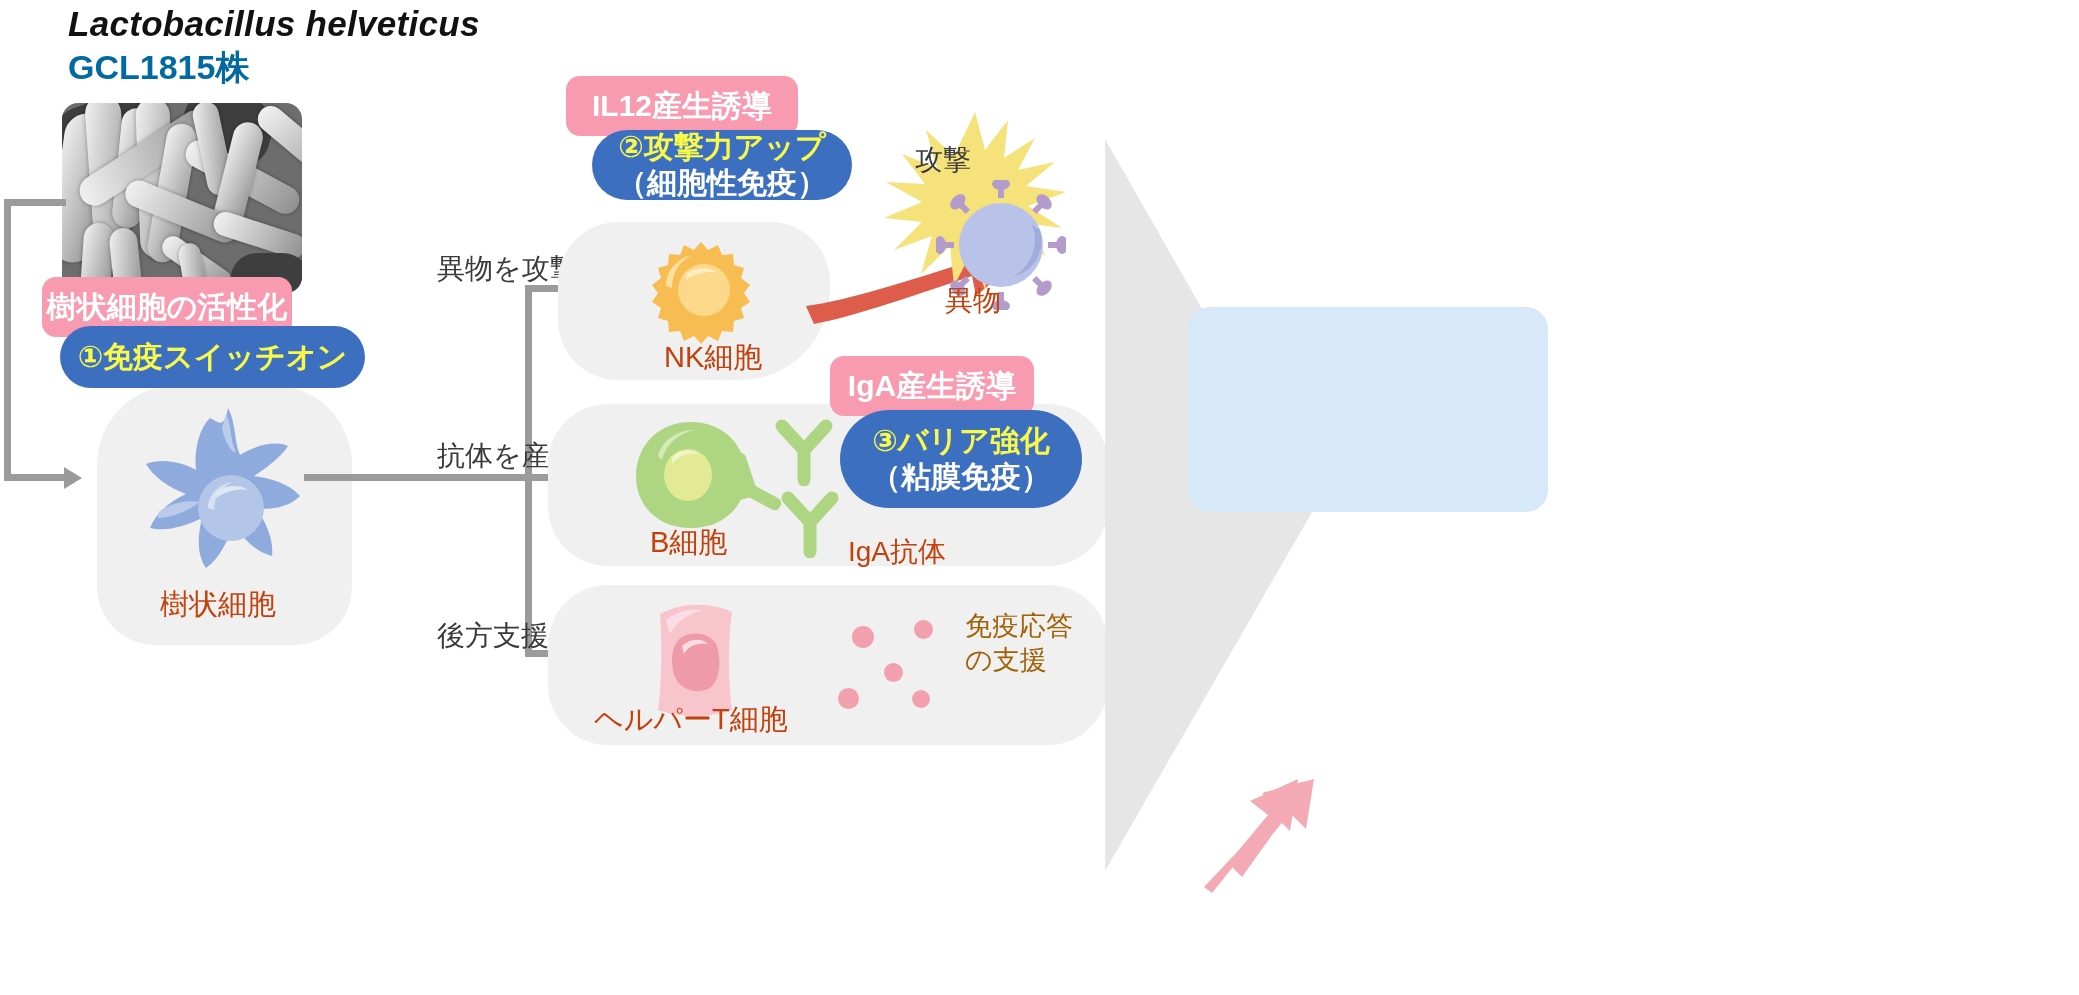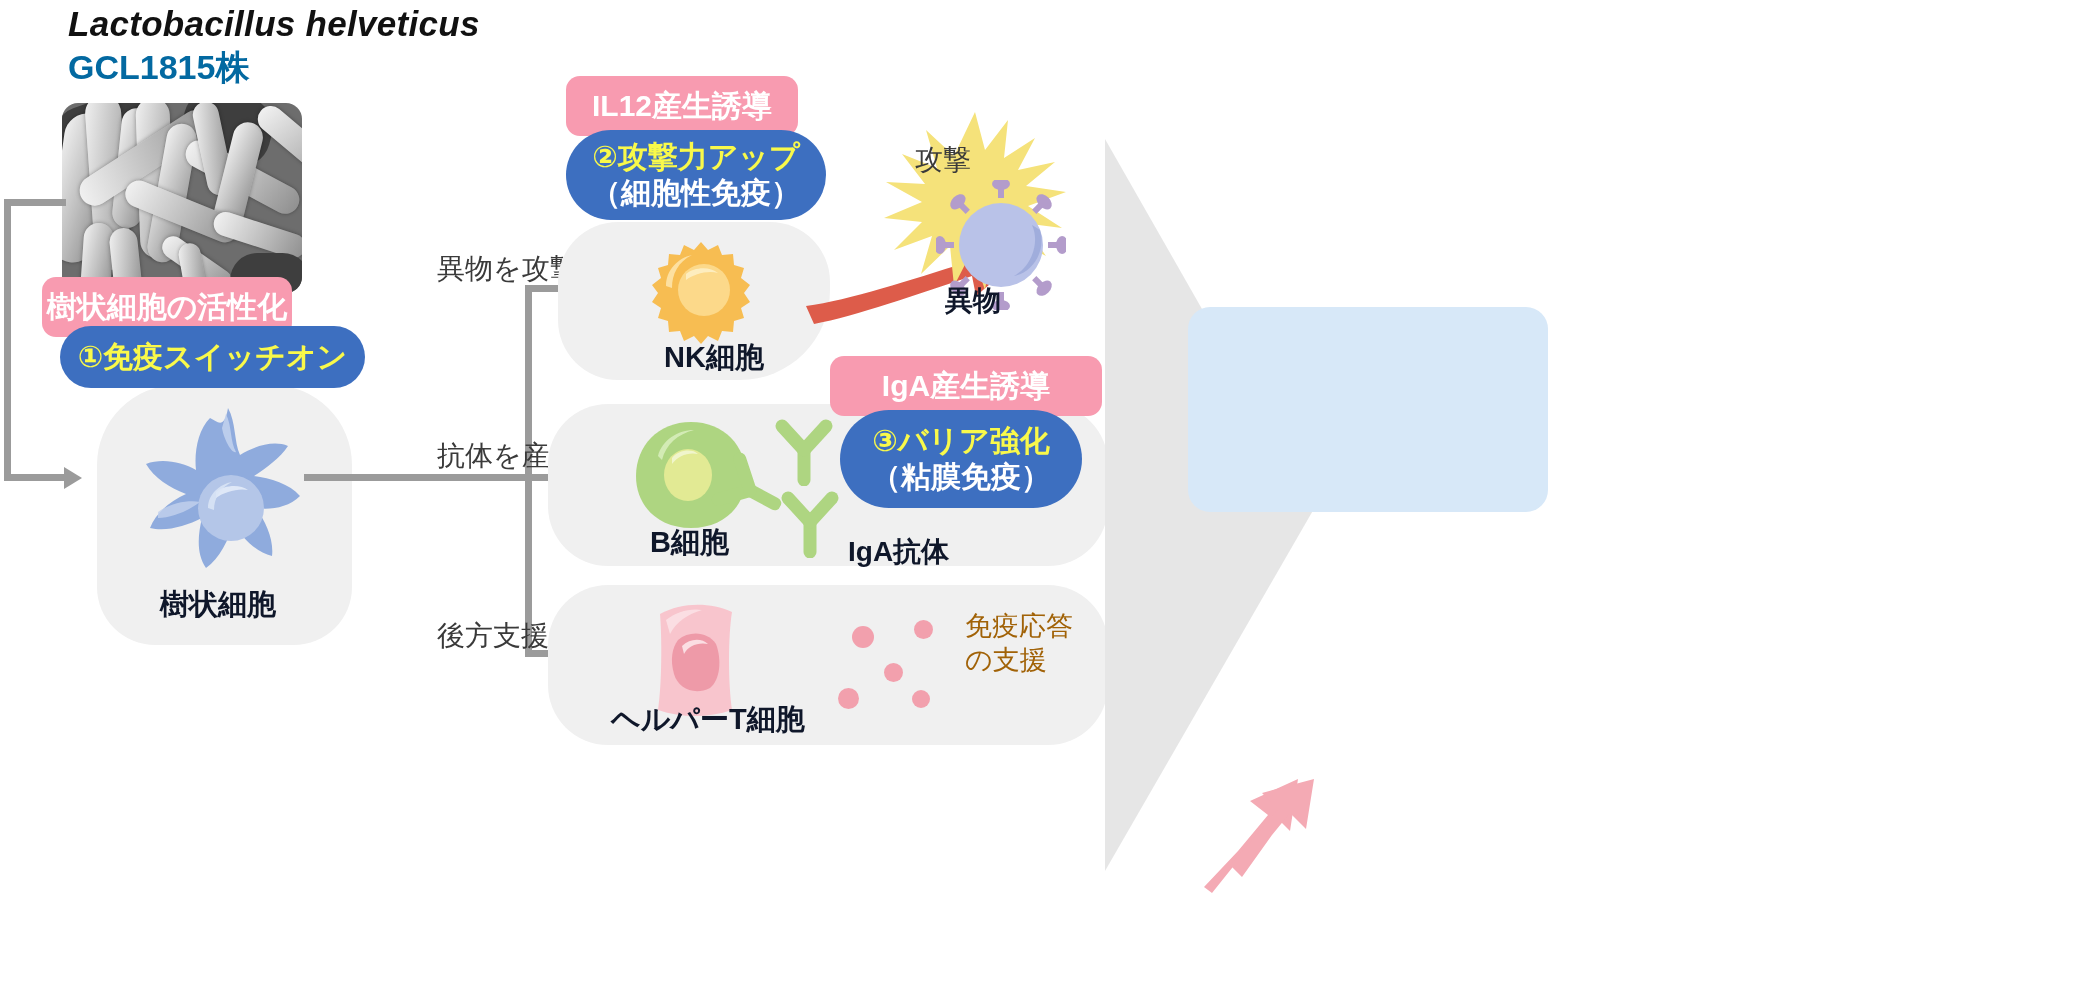--- a/index.html
+++ b/index.html
@@ -23,38 +23,38 @@
             justify-content:center;text-align:center;font-weight:bold;line-height:1.15;}
   .pill-blue{background:#3d6fc0;border-radius:60px;display:flex;flex-direction:column;
              align-items:center;justify-content:center;text-align:center;font-weight:bold;line-height:1.2;}
   .pill-blue .l1{color:#f9f94a;}
   .pill-blue .l2{color:#fff;}
 
   #tag-dc{left:42px;top:277px;width:250px;height:60px;font-size:30px;}
   #pill-dc{left:60px;top:326px;width:305px;height:62px;font-size:30px;}
 
   #tag-il12{left:566px;top:76px;width:232px;height:60px;font-size:30px;}
-  #pill-il12{left:566px;top:130px;width:260px;height:90px;font-size:30px;}
-
-  #tag-iga{left:830px;top:356px;width:272px;height:60px;font-size:30px;}
+  #pill-il12{left:592px;top:130px;width:260px;height:70px;font-size:30px;}
+
+  #tag-iga{left:830px;top:356px;width:204px;height:60px;font-size:30px;}
   #pill-iga{left:840px;top:410px;width:242px;height:98px;font-size:30px;}
 
   
   .cell-panel{background:#f0f0f0;border-radius:58px;}
   #panel-dc{left:97px;top:385px;width:255px;height:260px;border-radius:80px 80px 58px 58px;}
   #panel-nk{left:558px;top:222px;width:272px;height:158px;border-radius:60px 60px 90px 60px;}
   #panel-b{left:548px;top:404px;width:560px;height:162px;border-radius:60px;}
   #panel-t{left:548px;top:585px;width:560px;height:160px;border-radius:60px;}
 
   
-  .cell-label{font-size:29px;color:#0f172a;font-weight:bold;white-space:nowrap;}
+  .cell-label{font-size:29px;color:#c2410c;font-weight:normal;white-space:nowrap;}
   #label-dc{left:160px;top:585px;}
   #label-nk{left:664px;top:338px;text-align:center;}
   #label-b{left:650px;top:523px;}
-  #label-t{left:611px;top:700px;}
+  #label-t{left:594px;top:700px;}
   #label-iga-ab{left:848px;top:533px;font-size:28px;}
   #label-foreign{left:945px;top:282px;font-size:28px;}
   #label-attack{left:915px;top:141px;font-size:28px;color:#3a3a3a;z-index:6;}
   #label-support{left:965px;top:610px;font-size:27px;color:#a16207;line-height:1.25;z-index:6;}
 
   
   .path-label{font-size:28px;color:#3a3a3a;white-space:nowrap;}
   #pl-attack{left:437px;top:250px;}
   #pl-antibody{left:437px;top:437px;}
   #pl-support{left:437px;top:617px;}

